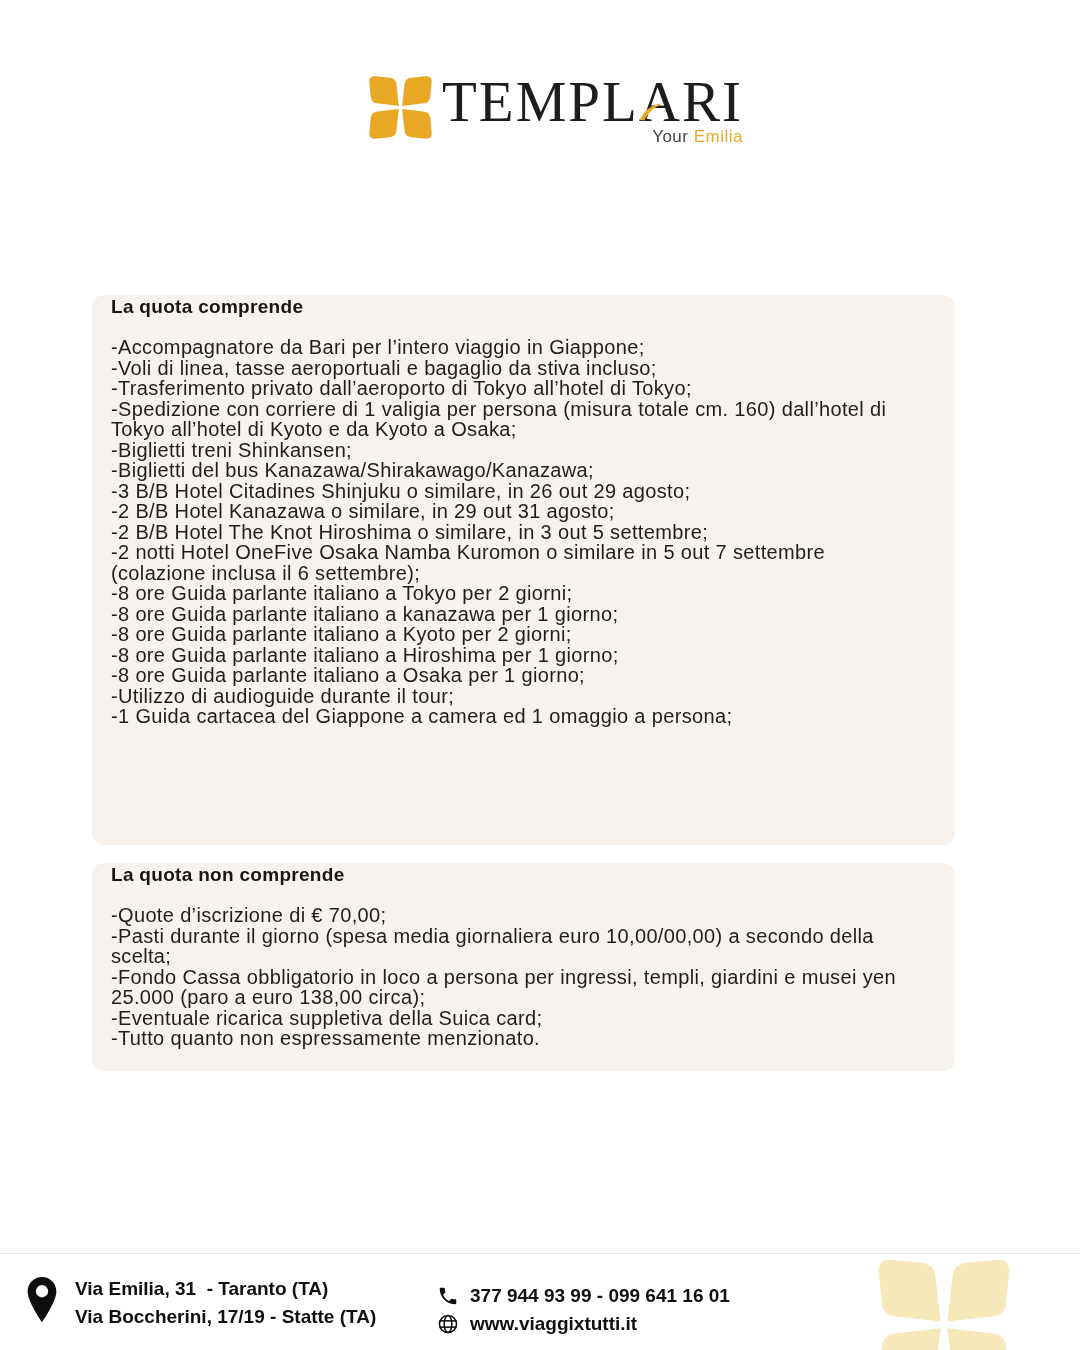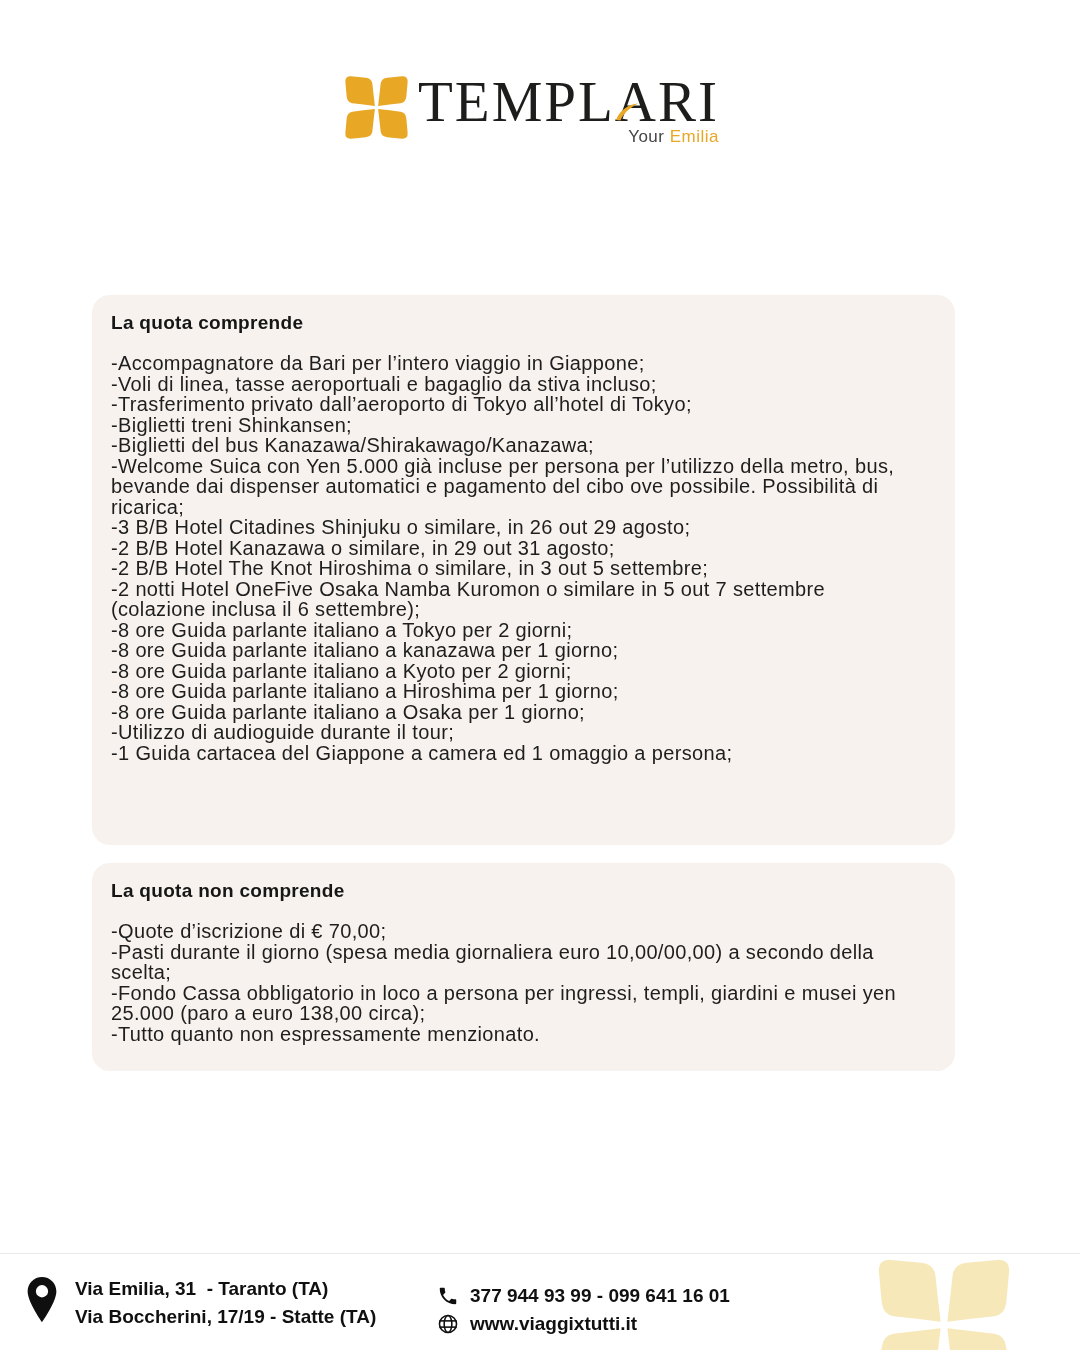--- a/index.html
+++ b/index.html
@@ -13,44 +13,44 @@
   }
   .page{
     position:relative;
     width:1080px;height:1350px;
     background:#ffffff;
     overflow:hidden;
     font-family:"Liberation Sans", sans-serif;
     color:var(--ink);
   }
   
-  .logo{position:absolute;left:343px;top:74px;display:flex;align-items:flex-start;justify-content:flex-end;}
+  .logo{position:absolute;left:367px;top:74px;display:flex;align-items:flex-start;justify-content:flex-end;}
   .logo-flower{width:67px;height:67px;flex:0 0 auto;}
   .logo-flower path{fill:var(--gold);}
   .wordmark-wrap{margin-left:8px;}
   .wordmark{
     font-family:"Liberation Serif", serif;
     font-size:57px;line-height:56px;letter-spacing:2px;
     color:#1d1d1b;white-space:nowrap;
   }
   .a-wrap{position:relative;display:inline-block;}
   .a-accent{position:absolute;left:0px;bottom:9px;width:24px;height:18px;}
   .a-accent path{fill:var(--gold);}
   .tagline{
     text-align:right;font-size:17px;line-height:17px;margin-top:-2px;
     color:var(--tagline-gray);letter-spacing:0.5px;
   }
   .tagline .gold{color:var(--gold);}
   
   .card{
     position:absolute;left:92px;width:863px;
     background:var(--card-bg);
-    border-radius:18px;
+    border-radius:12px;
     box-sizing:border-box;
-    padding:16px 0 0 19px;
+    padding:0 0 0 19px;
   }
   .card-included{top:295px;height:550px;}
   .card-excluded{top:863px;height:208px;}
   .card h2{
     margin:0 0 19px 0;
     font-size:19px;line-height:23px;font-weight:bold;
     letter-spacing:0.3px;color:#161616;
   }
   .quota-list{width:790px;}
   .quota-line{
@@ -92,43 +92,44 @@
       <div class="tagline"><span>Your </span><span class="gold">Emilia</span></div>
     </div>
   </header>
 
   <section class="card card-included">
     <h2>La quota comprende</h2>
     <div class="quota-list">
         <div class="quota-line">-Accompagnatore da Bari per l’intero viaggio in Giappone;</div>
         <div class="quota-line">-Voli di linea, tasse aeroportuali e bagaglio da stiva incluso;</div>
         <div class="quota-line">-Trasferimento privato dall’aeroporto di Tokyo all’hotel di Tokyo;</div>
+        <div class="quota-line">-Spedizione con corriere di 1 valigia per persona (misura totale cm. 160) dall’hotel di Tokyo all’hotel di Kyoto e da Kyoto a Osaka;</div>
         <div class="quota-line">-Biglietti treni Shinkansen;</div>
         <div class="quota-line">-Biglietti del bus Kanazawa/Shirakawago/Kanazawa;</div>
-        <div class="quota-line">-Welcome Suica con Yen 5.000 già incluse per persona per l’utilizzo della metro, bus, bevande dai dispenser automatici e pagamento del cibo ove possibile. Possibilità di ricarica;</div>
         <div class="quota-line">-3 B/B Hotel Citadines Shinjuku o similare, in 26 out 29 agosto;</div>
         <div class="quota-line">-2 B/B Hotel Kanazawa o similare, in 29 out 31 agosto;</div>
         <div class="quota-line">-2 B/B Hotel The Knot Hiroshima o similare, in 3 out 5 settembre;</div>
         <div class="quota-line">-2 notti Hotel OneFive Osaka Namba Kuromon o similare in 5 out 7 settembre (colazione inclusa il 6 settembre);</div>
         <div class="quota-line">-8 ore Guida parlante italiano a Tokyo per 2 giorni;</div>
         <div class="quota-line">-8 ore Guida parlante italiano a kanazawa per 1 giorno;</div>
         <div class="quota-line">-8 ore Guida parlante italiano a Kyoto per 2 giorni;</div>
         <div class="quota-line">-8 ore Guida parlante italiano a Hiroshima per 1 giorno;</div>
         <div class="quota-line">-8 ore Guida parlante italiano a Osaka per 1 giorno;</div>
         <div class="quota-line">-Utilizzo di audioguide durante il tour;</div>
         <div class="quota-line">-1 Guida cartacea del Giappone a camera ed 1 omaggio a persona;</div>
       </div>
   </section>
 
   <section class="card card-excluded">
     <h2>La quota non comprende</h2>
     <div class="quota-list">
         <div class="quota-line">-Quote d’iscrizione di € 70,00;</div>
         <div class="quota-line">-Pasti durante il giorno (spesa media giornaliera euro 10,00/00,00) a secondo della scelta;</div>
         <div class="quota-line">-Fondo Cassa obbligatorio in loco a persona per ingressi, templi, giardini e musei yen 25.000 (paro a euro 138,00 circa);</div>
+        <div class="quota-line">-Eventuale ricarica suppletiva della Suica card;</div>
         <div class="quota-line">-Tutto quanto non espressamente menzionato.</div>
       </div>
   </section>
 
   <div class="footer-divider"></div>
 
   <svg class="footer-pin" viewBox="0 0 24 36" aria-hidden="true">
     <path d="M12 0C5.6 0 0.5 5.1 0.5 11.5 0.5 20 12 36 12 36s11.5-16 11.5-24.5C23.5 5.1 18.4 0 12 0zm0 16.3a4.9 4.9 0 1 1 0-9.8 4.9 4.9 0 0 1 0 9.8z"></path>
   </svg>
 

